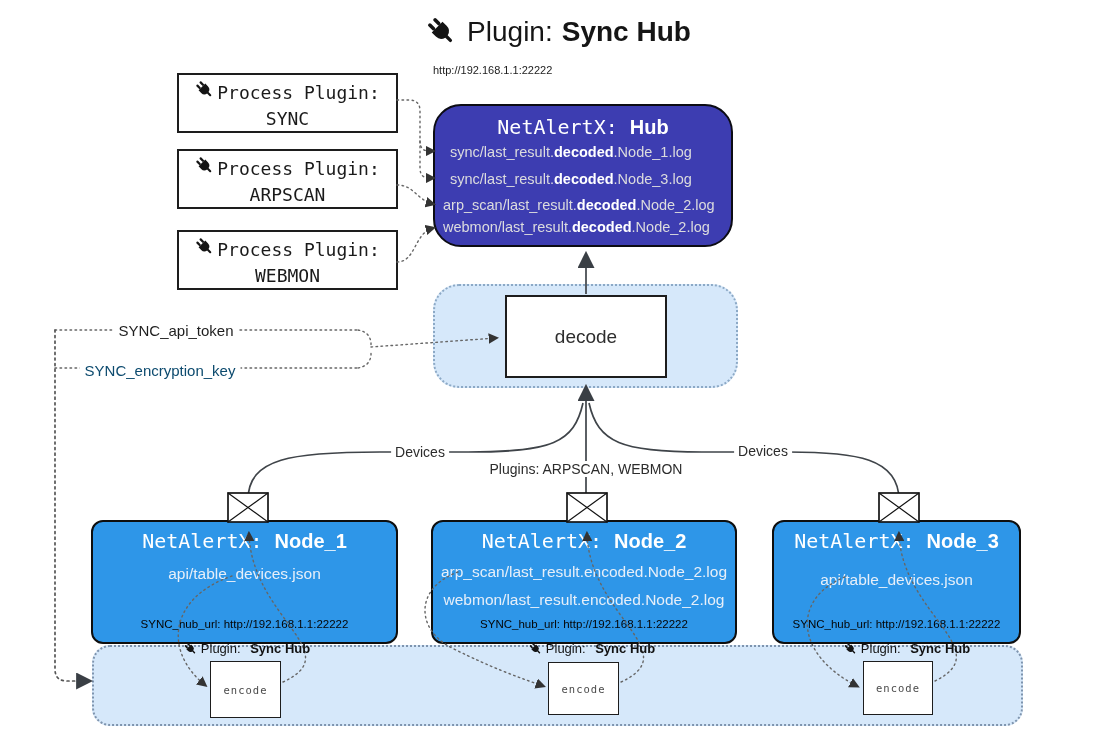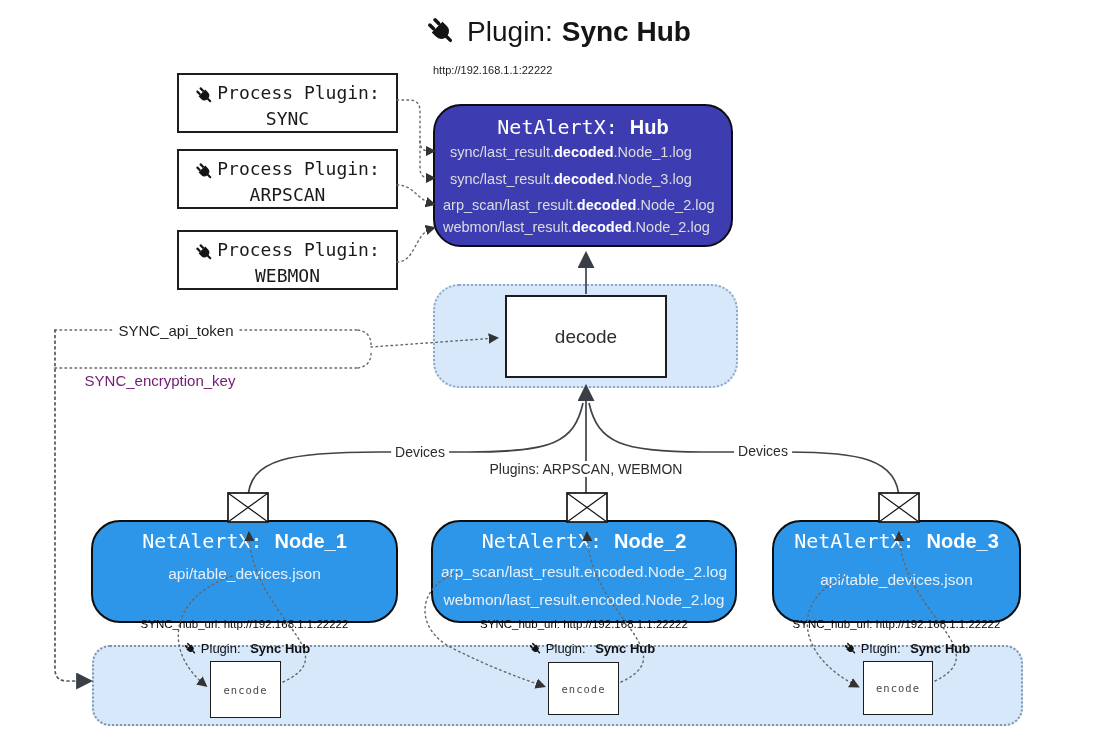--- a/index.html
+++ b/index.html
@@ -15,51 +15,51 @@
   body{font-family:"Liberation Sans",sans-serif}
   .canvas{position:relative;width:1117px;height:754px;background:#fff;overflow:hidden}
 
   
   .title{position:absolute;top:16px;left:0;right:0;display:flex;align-items:center;justify-content:center;gap:9px;font-size:28px;color:#151515}
   .title .t-name{font-weight:bold}
   .plug-svg{display:inline-block;vertical-align:middle;fill:#141414}
 
   
   .pp{position:absolute;left:177px;width:221px;height:60px;background:#fff;border:2px solid #1d1d1d;text-align:center;color:#1a1a1a;font-family:"DejaVu Sans Mono",monospace;font-size:18px;padding-top:5px}
-  .pp .l1{display:flex;align-items:flex-end;justify-content:center;gap:2px;line-height:26px}
+  .pp .l1{display:flex;align-items:flex-start;justify-content:center;gap:2px;line-height:26px}
   .pp .l2{line-height:25px}
   .pp1{top:73px}.pp2{top:149px}.pp3{top:230px}
 
   
   .hub-url{position:absolute;left:433px;top:64px;width:300px;text-align:left;font-size:11px;color:#1c1c1c}
   .hub{position:absolute;left:433px;top:104px;width:300px;height:143px;background:var(--hub-fill);border:2.5px solid #0c0c14;border-radius:28px;color:#fff}
   .hub-title{position:absolute;top:9px;left:0;right:0;text-align:center;font-size:20px}
   .hub-title .pre{font-family:"DejaVu Sans Mono",monospace}
   .hub-title .nm{font-weight:bold}
   .hub-line{position:absolute;left:15px;right:4px;font-size:14.5px;color:#DCDCDE;white-space:nowrap}
   .hub-line b{color:#fff}
   .hl1{top:38px}.hl2{top:65px}.hl3{top:91px;left:8px}.hl4{top:113px;left:8px}
 
   
   .decode-wrap{position:absolute;left:433px;top:284px;width:305px;height:104px;background:var(--panel-fill);border:2px dotted #8CA9C6;border-radius:26px}
   .decode-box{position:absolute;left:505px;top:295px;width:162px;height:83px;background:#fff;border:2px solid #1d1d1d;display:flex;align-items:center;justify-content:center;font-family:Liberation Sans, sans-serif;font-size:19px;color:#2d2d2d}
 
   
   .lbl{position:absolute;transform:translate(-50%,-50%);background:#fff;padding:0 5px;white-space:nowrap}
   .lbl-token{left:176px;top:330px;font-size:15px;color:#1e1e1e}
-  .lbl-key{left:160px;top:380px;font-size:15px;color:#701a75}
+  .lbl-key{left:160px;top:370px;font-size:15px;color:#0c4a6e}
 
   
   .edge-lbl{position:absolute;transform:translate(-50%,-50%);background:#fff;padding:0 4px;font-size:14px;color:#2c2c2c;white-space:nowrap}
   .dev-l{left:420px;top:452px}
   .dev-r{left:763px;top:451px}
   .plug-c{left:586px;top:469px}
 
   
-  .node{position:absolute;top:520px;height:103px;background:var(--node-fill);border:2.5px solid #0e0e0e;border-radius:29px;color:#fff}
+  .node{position:absolute;top:520px;height:124px;background:var(--node-fill);border:2.5px solid #0e0e0e;border-radius:12px;color:#fff}
   .n1{left:91px;width:307px}
   .n2{left:431px;width:306px}
   .n3{left:772px;width:249px}
   .node-title{position:absolute;top:7px;left:0;right:0;text-align:center;font-size:20px;white-space:nowrap}
   .node-title .pre{font-family:"DejaVu Sans Mono",monospace}
   .node-title .nm{font-weight:bold}
   .node-file{position:absolute;left:0;right:0;text-align:center;font-size:15.5px;color:#E7EFF9;white-space:nowrap}
   .nf-a{top:43px}
   .n2 .nf-a{top:41px}.n2 .nf-b{top:69px}
   .n3 .nf-a{top:49px}

